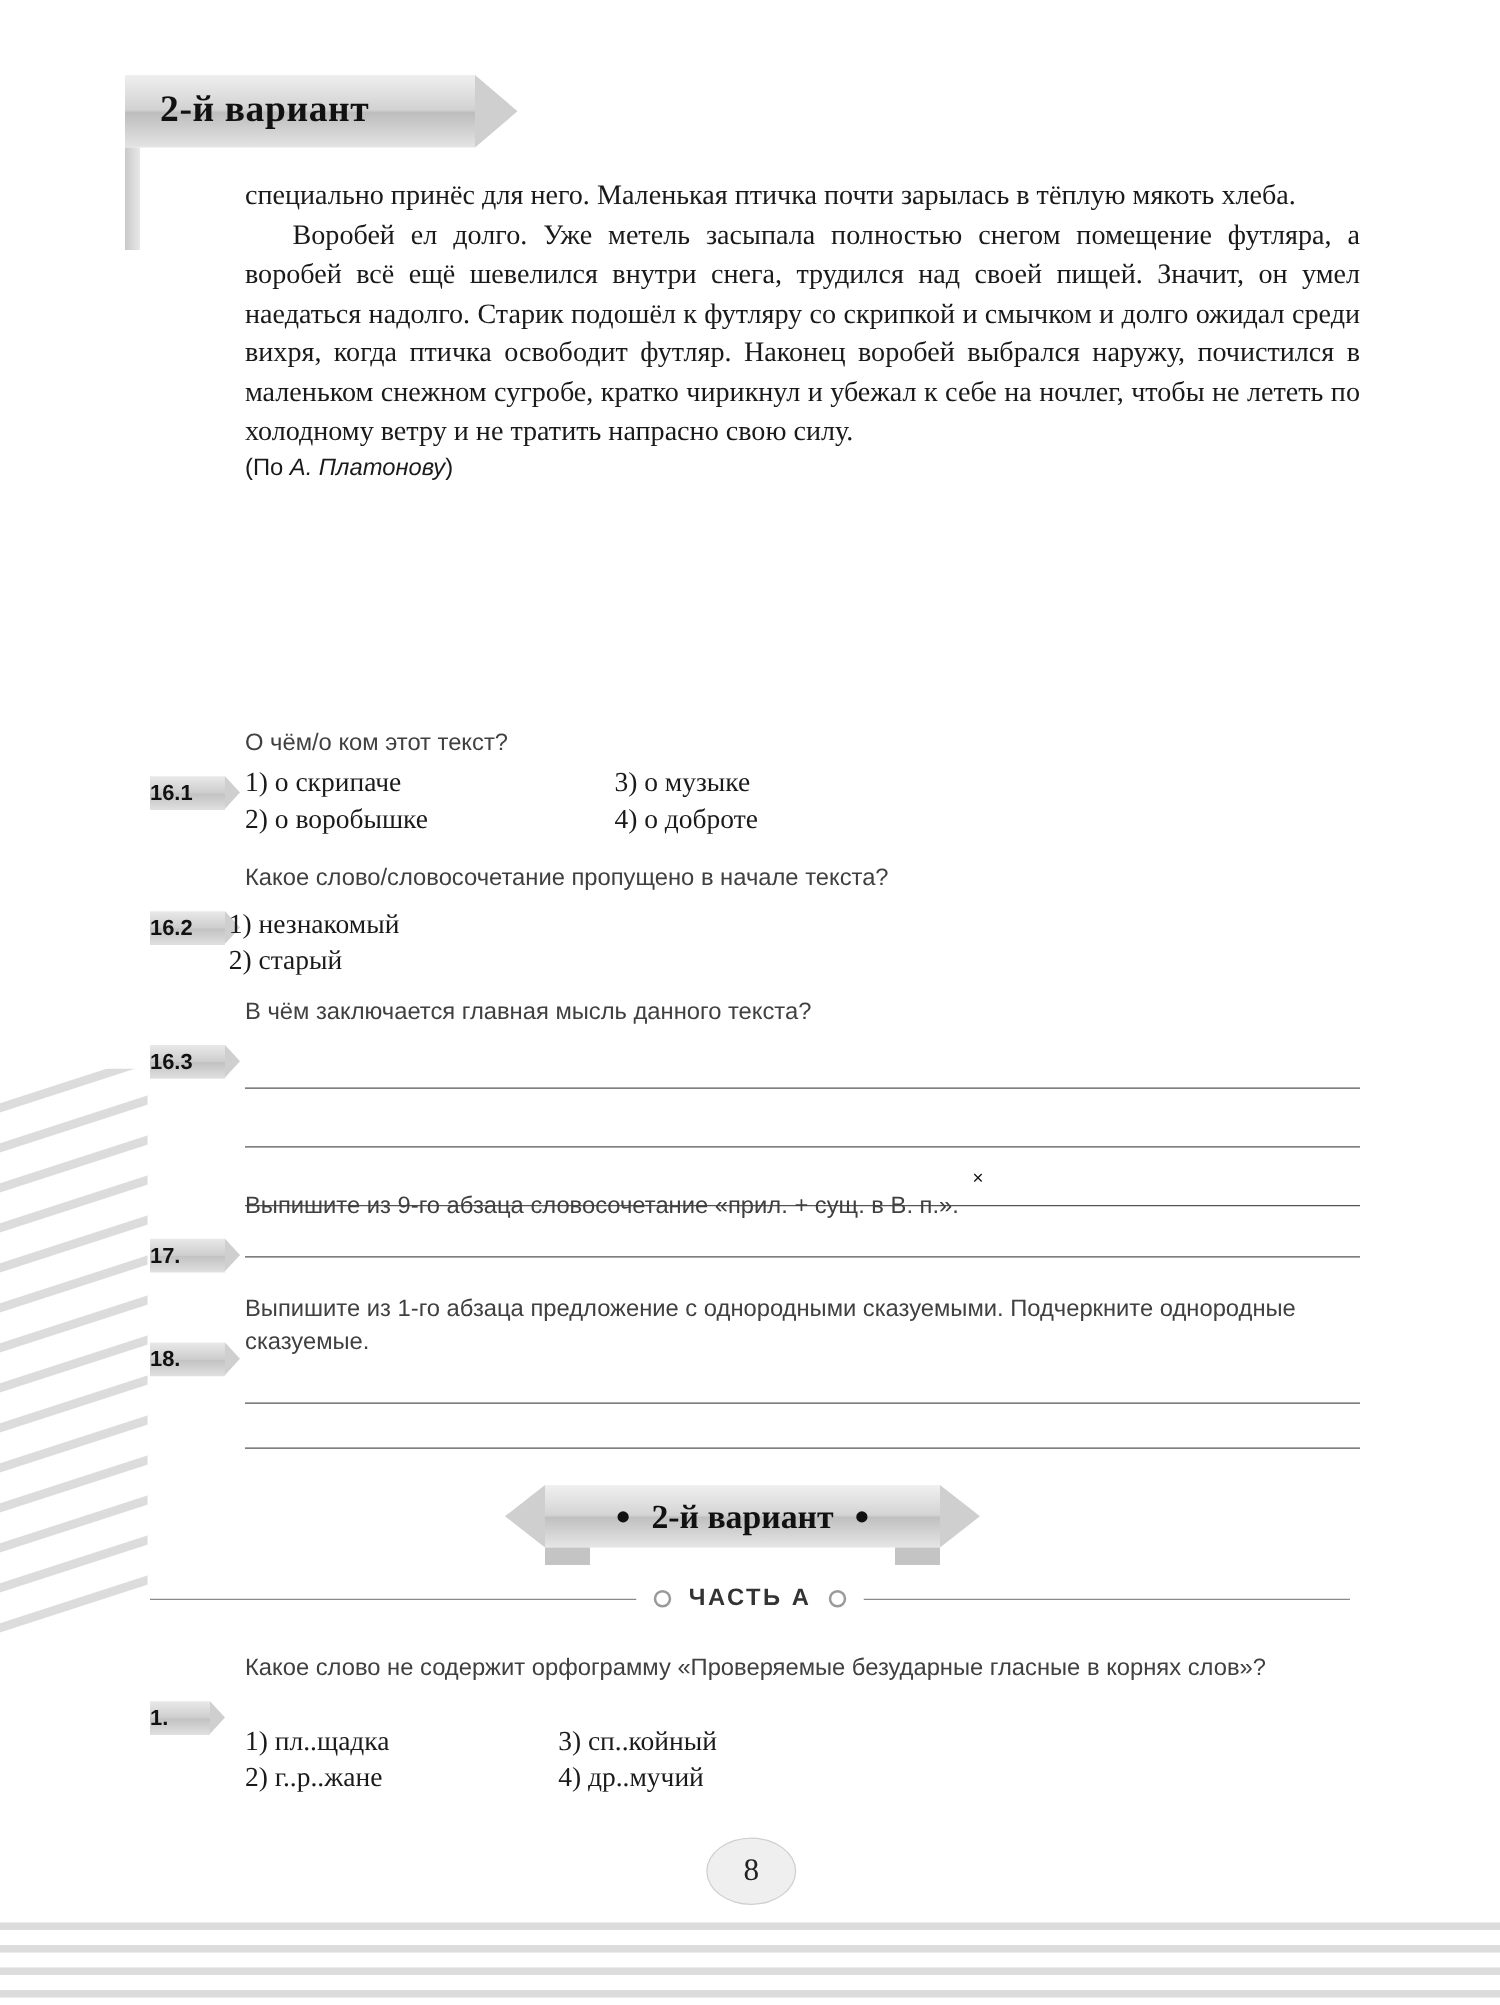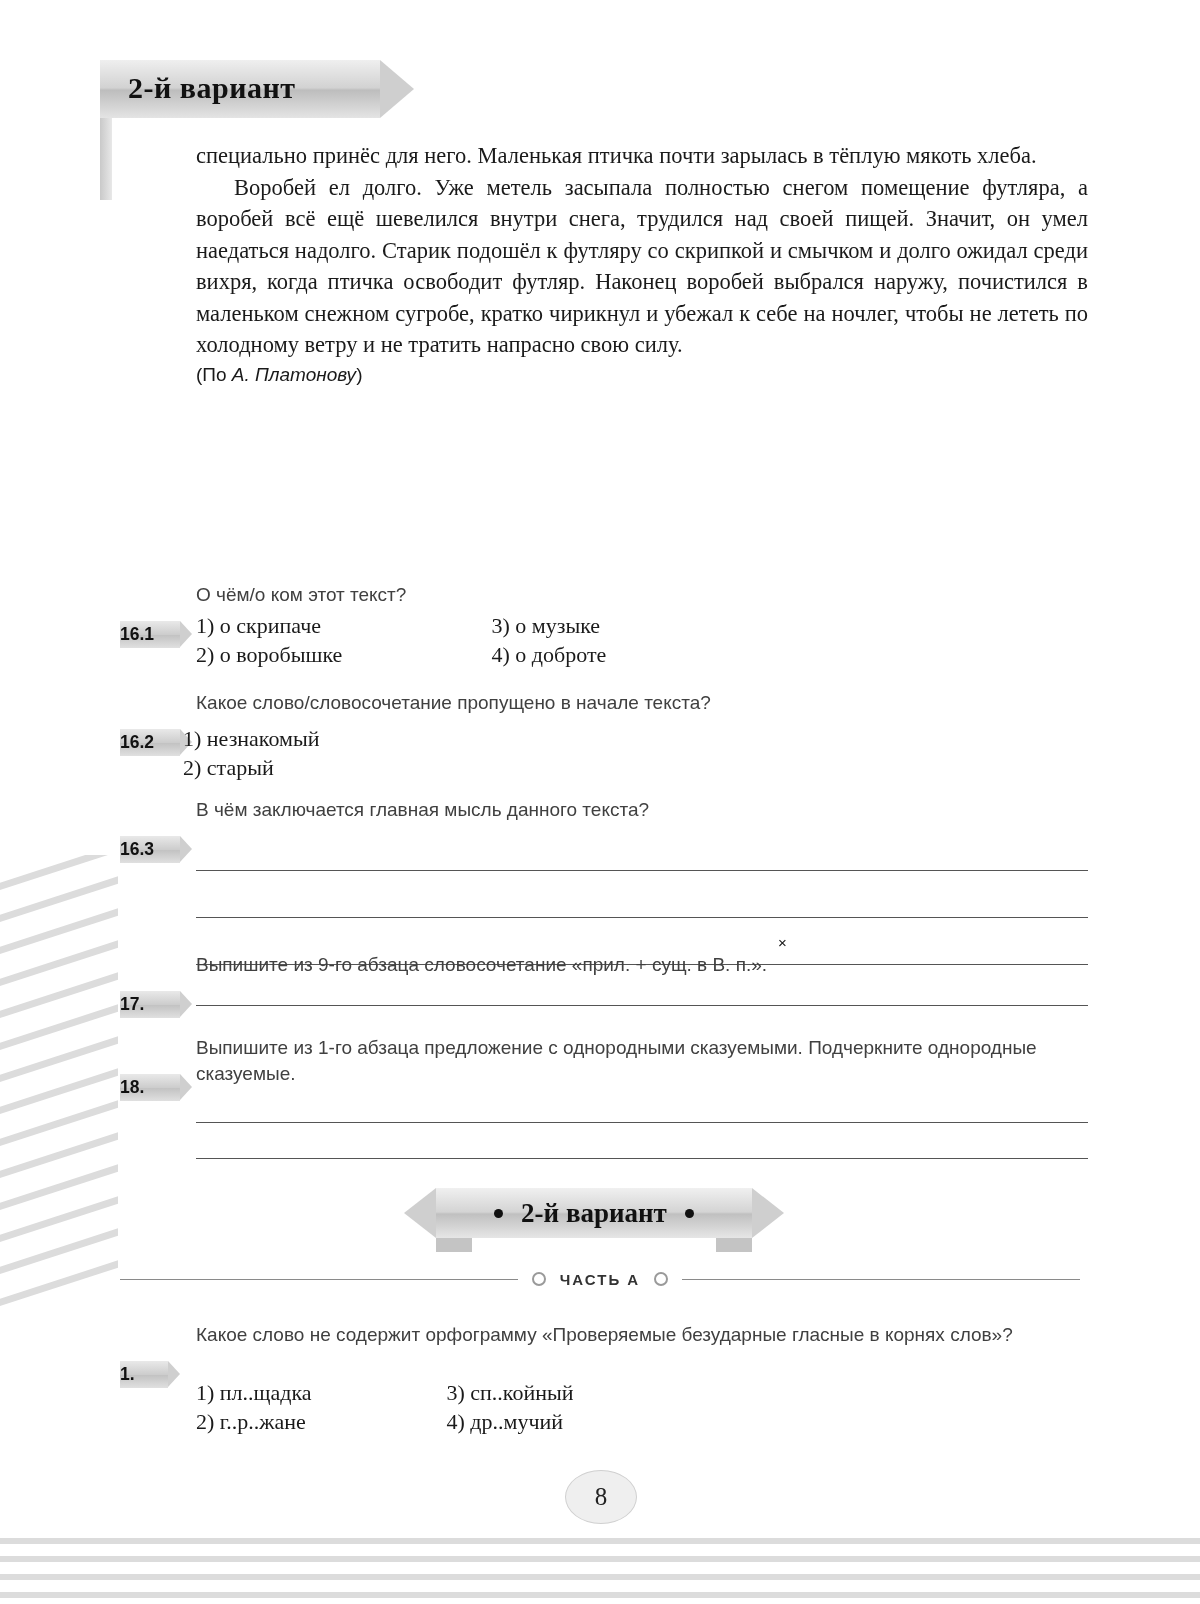--- a/index.html
+++ b/index.html
@@ -242,21 +242,21 @@
   .part-row .circ {
     width: 14px; height: 14px;
     border-radius: 50%;
     border: 2px solid #9a9a9a;
     background: #fff;
     margin: 0 14px;
     box-sizing: border-box;
   }
   .part-row .ptext {
     font-family: "Liberation Sans", sans-serif;
-    font-size: 15px;
+    font-size: 19px;
     font-weight: bold;
     letter-spacing: 2px;
     color: #333;
   }
 
   
   .page-num {
     position: absolute;
     left: 565px;
     top: 1470px;

